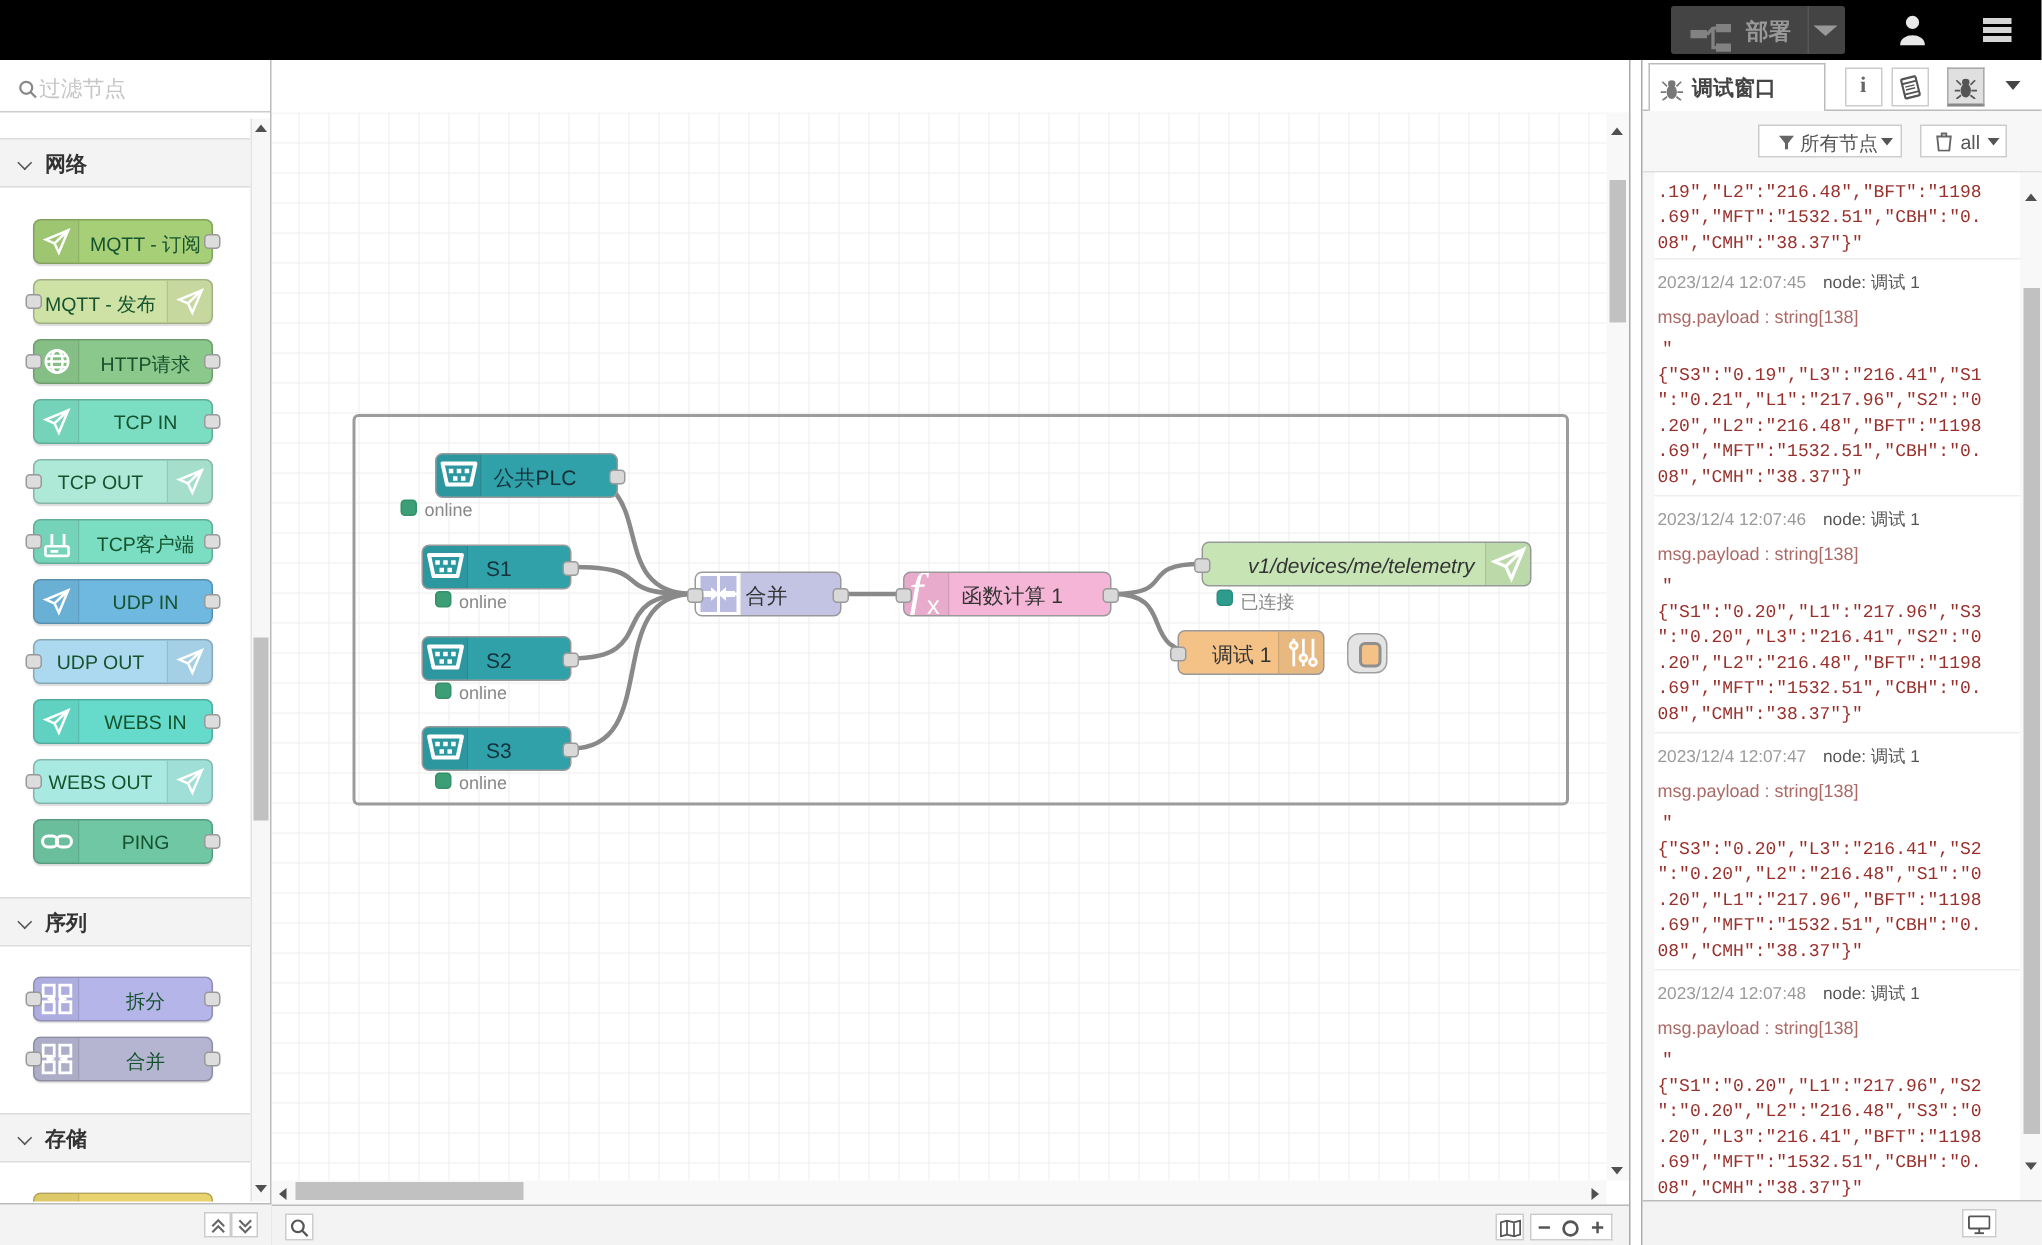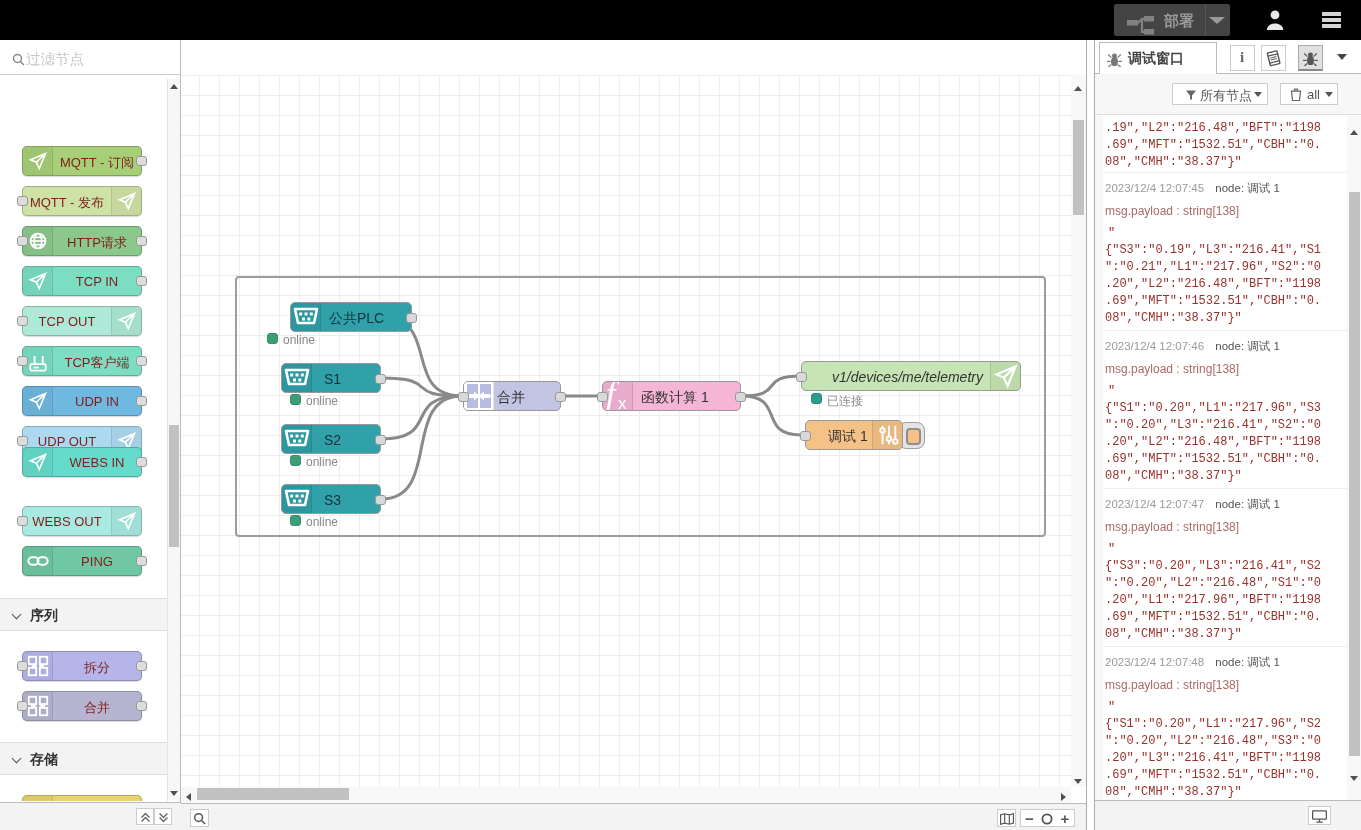--- a/index.html
+++ b/index.html
@@ -15,21 +15,21 @@
 
 
 #palette { position:absolute; left:0; top:40px; width:181px; height:790px; background:#fff; border-right:1px solid #bbb; z-index:10; }
 #search { position:absolute; left:0; top:0; width:180px; height:35px; border-bottom:1px solid #ccc; background:#fff; }
 #search .mag { position:absolute; left:12px; top:13px; }
 #search .ph { position:absolute; left:26px; top:10px; color:#c6c6c6; font-size:14.5px; }
 #palette-body { position:absolute; left:0; top:39px; width:167px; bottom:29px; overflow:hidden; background:#fff; }
 .pcat { position:absolute; left:0; width:167px; height:33px; background:#f3f3f3; border-top:1px solid #ddd; border-bottom:1px solid #ddd; }
 .pcat .chev { position:absolute; left:13px; top:12px; width:7px; height:7px; border-left:1.6px solid #555; border-bottom:1.6px solid #555; transform:rotate(-45deg); }
 .pcat .cname { position:absolute; left:30px; top:8px; font-size:14px; font-weight:bold; color:#333; }
-.pnode { position:absolute; left:22px; width:120px; height:30px; border:1px solid rgba(0,0,0,0.22); border-radius:5px; font-size:13px; color:#7f1d1d; box-shadow:0 1px 1px rgba(0,0,0,0.15); }
+.pnode { position:absolute; left:22px; width:120px; height:30px; border:1px solid rgba(0,0,0,0.22); border-radius:5px; font-size:13px; color:#14532d; box-shadow:0 1px 1px rgba(0,0,0,0.15); }
 .pnode .lbl { position:absolute; top:7px; text-align:center; }
 .pnode .lbl-l { left:30px; right:0; }
 .pnode .lbl-r { left:0; right:30px; }
 .pnode .icon { position:absolute; top:0; width:30px; height:28px; background:rgba(0,0,0,0.045); }
 .pnode .icon.l { left:0; border-right:1px solid rgba(0,0,0,0.1); border-radius:4px 0 0 4px;}
 .pnode .icon.r { right:0; border-left:1px solid rgba(0,0,0,0.1); border-radius:0 4px 4px 0;}
 .pnode .icon svg { position:absolute; left:5px; top:4px; }
 .port { position:absolute; width:11px; height:10px; background:#ddd; border:1px solid #999; border-radius:3px; top:9px; }
 .port.pl { left:-6px; }
 .port.pr { right:-6px; }
@@ -116,20 +116,24 @@
 
 <div id="palette">
   <div id="search">
     <svg class="mag" width="13" height="13" viewBox="0 0 13 13">
         <circle cx="5.5" cy="5.5" r="4" fill="none" stroke="#888" stroke-width="1.5"></circle>
         <line x1="8.5" y1="8.5" x2="12" y2="12" stroke="#888" stroke-width="1.5"></line>
       </svg>
     <span class="ph">过滤节点</span>
   </div>
   <div id="palette-body">
+    <div class="pcat" style="top:13px;">
+        <div class="chev"></div>
+        <div class="cname">网络</div>
+      </div>
 
     <div class="pnode" style="top:67px; background:#A6CF78;">
       <div class="icon l">
           <svg width="20" height="20" viewBox="0 0 24 24">
             <path d="M3 10.5 L21 3 L13.5 21 L10 13.5 Z M10 13.5 L21 3" fill="none" stroke="#fff" stroke-width="2"></path>
           </svg>
         </div>
       <div class="lbl lbl-l">MQTT - 订阅</div>
       <div class="port pr"></div>
     </div>
@@ -198,21 +202,21 @@
     </div>
     <div class="pnode" style="top:347px; background:#ACD9EF;">
       <div class="icon r">
           <svg width="20" height="20" viewBox="0 0 24 24">
             <path d="M3 10.5 L21 3 L13.5 21 L10 13.5 Z M10 13.5 L21 3" fill="none" stroke="#fff" stroke-width="2"></path>
           </svg>
         </div>
       <div class="lbl lbl-r">UDP OUT</div>
       <div class="port pl"></div>
     </div>
-    <div class="pnode" style="top:368px; background:#66DBCB;">
+    <div class="pnode" style="top:387px; background:#66DBCB;">
       <div class="icon l">
           <svg width="20" height="20" viewBox="0 0 24 24">
             <path d="M3 10.5 L21 3 L13.5 21 L10 13.5 Z M10 13.5 L21 3" fill="none" stroke="#fff" stroke-width="2"></path>
           </svg>
         </div>
       <div class="lbl lbl-l">WEBS IN</div>
       <div class="port pr"></div>
     </div>
     <div class="pnode" style="top:427px; background:#A8EAE1;">
       <div class="icon r">
@@ -434,21 +438,21 @@
         </div>
       <div class="flbl" style="left:30px;font-style:italic;">v1/devices/me/telemetry</div>
       <div class="fport pl"></div>
     </div>
     <div class="status" style="left:630px;top:318px;">
         <span class="dot" style="background:#2E9C8C;border-color:#2a8d7e;"></span>
         <span class="stext">已连接</span>
       </div>
     <div style="position:absolute;left:717px;top:347px;width:27px;height:27px;background:#e4e4e4;border:1px solid #a0a0a0;border-radius:8px;"></div>
       <div style="position:absolute;left:725px;top:353px;width:15px;height:17px;background:#F4C287;border:2px solid #8f8f8f;border-radius:4px;"></div>
-    <div class="fnode" style="left:624px;top:345px;width:98px;background:#F4C287;">
+    <div class="fnode" style="left:604px;top:345px;width:98px;background:#F4C287;">
       <div class="ficon r">
           <svg width="22" height="22" viewBox="0 0 24 24" style="position:absolute;left:4px;top:3px;">
             <g stroke="#fff" stroke-width="2" fill="none">
               <line x1="6" y1="2" x2="6" y2="22"></line>
               <line x1="13" y1="2" x2="13" y2="22"></line>
               <line x1="20" y1="2" x2="20" y2="22"></line>
               <circle cx="6" cy="7" r="2.5" fill="#F4C287"></circle>
               <circle cx="13" cy="16" r="2.5" fill="#F4C287"></circle>
               <circle cx="20" cy="19" r="2.5" fill="#F4C287"></circle>
             </g>

